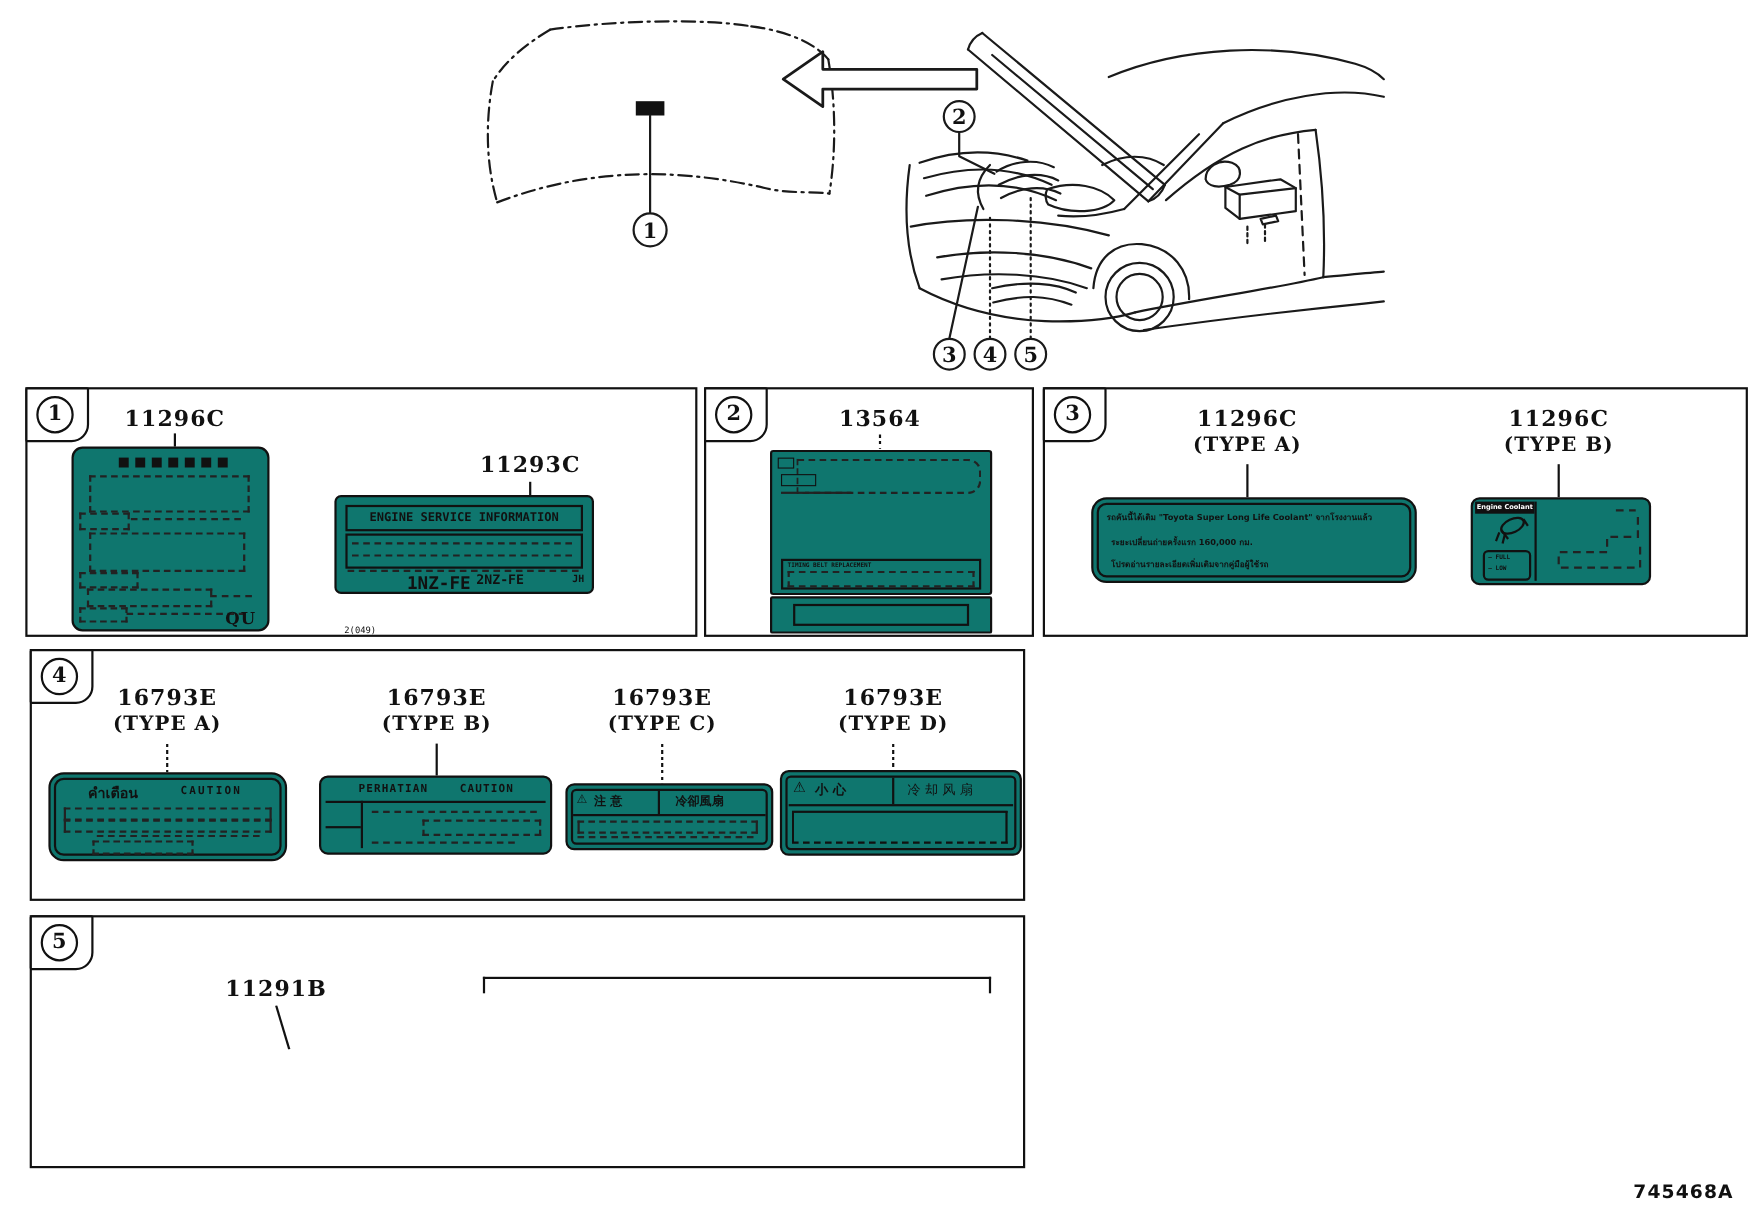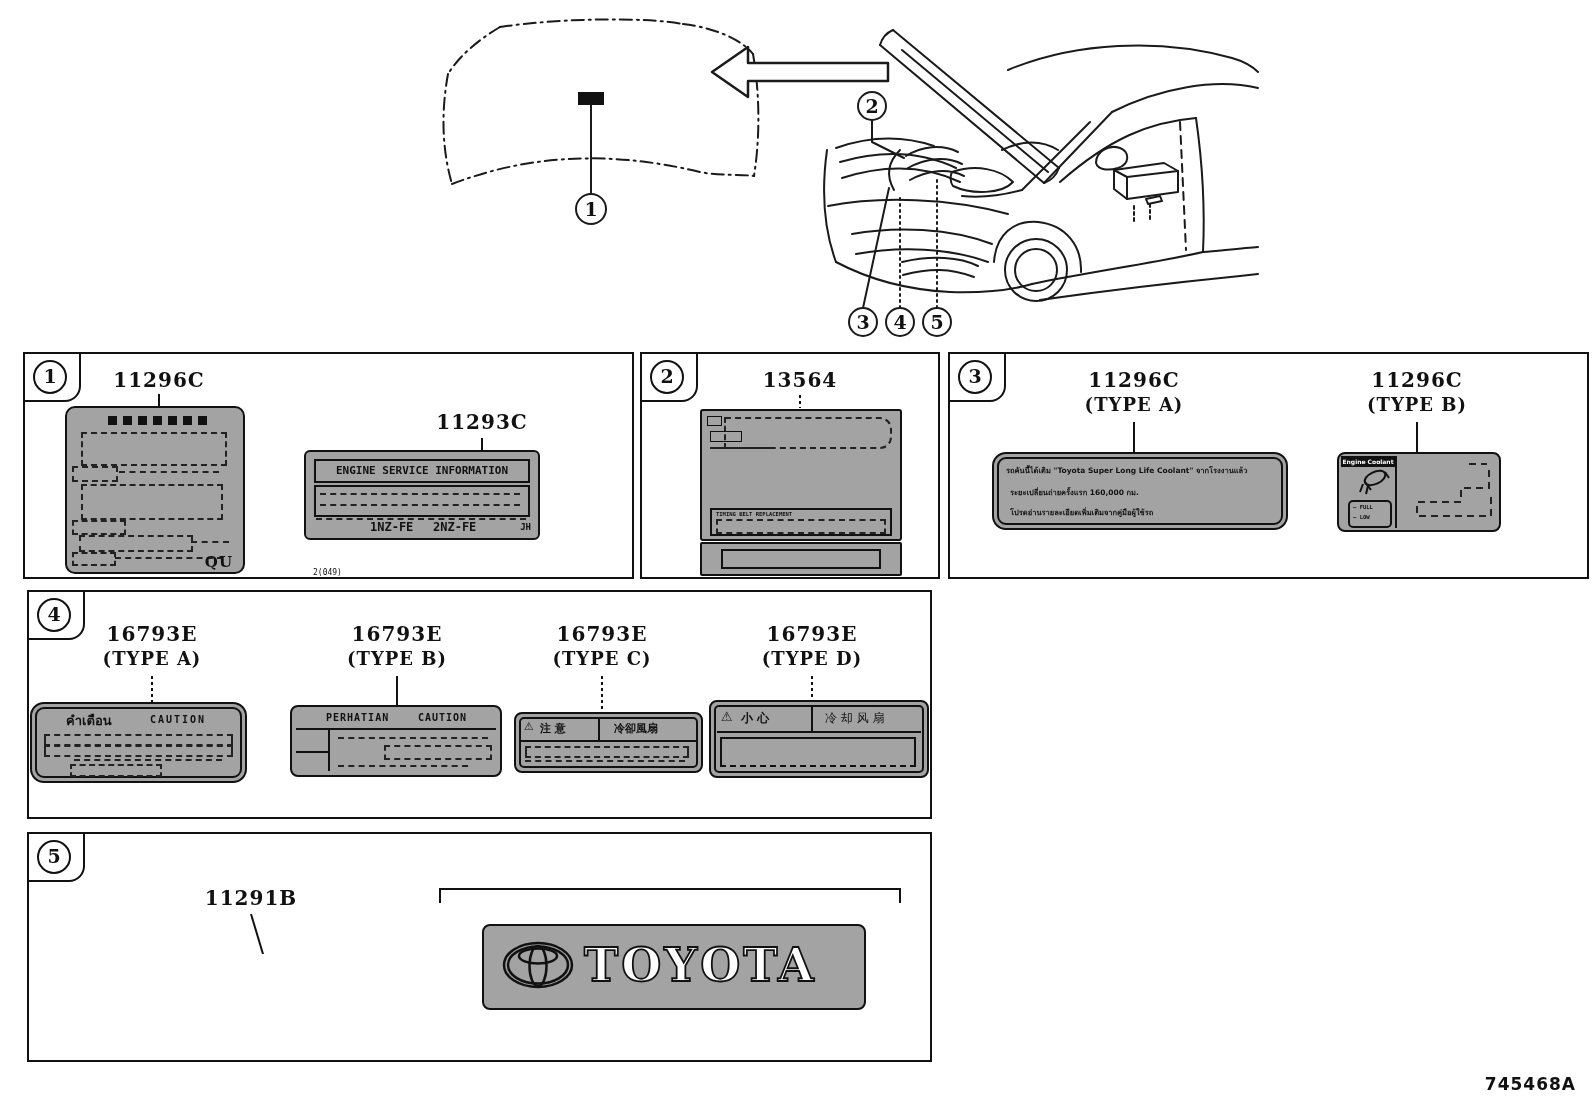--- a/index.html
+++ b/index.html
@@ -10,21 +10,21 @@
   .tab{position:absolute;top:-2px;left:-2px;width:54px;height:46px;border:2px solid #111;
        border-radius:2px 2px 16px 2px;background:#fff;}
   .badge{position:absolute;left:8px;top:6px;width:30px;height:30px;border:2px solid #111;border-radius:50%;
          text-align:center;font:bold 19px "DejaVu Serif",serif;line-height:28px;background:#fff;}
   .pn{position:absolute;transform:translateX(-50%);font:bold 20px "DejaVu Serif",serif;
       letter-spacing:1px;white-space:nowrap;}
   .pt{position:absolute;transform:translateX(-50%);font:bold 18px "DejaVu Serif",serif;
       letter-spacing:1px;white-space:nowrap;}
   .leader{position:absolute;width:2px;background:#111;}
   .leader.dot{background:repeating-linear-gradient(180deg,#111 0 3px,transparent 3px 6px);}
-  .plate{position:absolute;border:2px solid #111;background:#a3a3a3;}
+  .plate{position:absolute;border:2px solid #111;background:#0f766e;}
   .r10{border-radius:10px;} .r8{border-radius:8px;} .r6{border-radius:6px;} .r14{border-radius:14px;}
   .inner{position:absolute;inset:3px;border:2px solid #111;border-radius:9px;}
   .db{position:absolute;border:2px dashed #222;}
   .dl{position:absolute;border-top:2px dashed #222;}
   .sl{position:absolute;background:#111;}
   .sb{position:absolute;border:2px solid #111;}
   .glyphrow{position:absolute;display:flex;gap:6px;}
   .glyphrow i{width:9px;height:9px;background:#111;display:block;}
   .tiny{position:absolute;font-family:"DejaVu Sans Mono",monospace;white-space:nowrap;}
   .cjk{font-family:"DejaVu Sans",sans-serif;}
@@ -154,21 +154,21 @@
     <div class="plate r6" style="left:279px;top:96px;width:232px;height:86px;">
       <div class="sb" style="left:8px;top:7px;width:212px;height:20px;">
         <div class="tiny" style="left:0;right:0;top:3px;text-align:center;font-weight:bold;font-size:11px;">ENGINE SERVICE INFORMATION</div>
       </div>
       <div class="sb" style="left:8px;top:33px;width:212px;height:28px;">
         <div class="dl" style="left:4px;top:6px;width:200px;"></div>
         <div class="dl" style="left:4px;top:17px;width:200px;"></div>
       </div>
       <div class="dl" style="left:10px;top:66px;width:210px;"></div>
       <div class="tiny" style="left:7px;top:71px;font-size:8px;margin-top:45px;">2(049)</div>
-      <div class="tiny" style="left:64px;top:68px;font-weight:bold;font-size:12px;">1NZ-FE</div>
+      <div class="tiny" style="left:64px;top:68px;font-weight:bold;font-size:16px;">1NZ-FE</div>
       <div class="tiny" style="left:127px;top:68px;font-weight:bold;font-size:12px;">2NZ-FE</div>
       <div class="tiny" style="right:7px;top:70px;font-weight:bold;font-size:9px;">JH</div>
     </div>
   </div>
 
   <div class="gbox" style="left:640px;top:352px;width:296px;height:223px;">
     <div class="tab">
       <div class="badge">2</div>
     </div>
     <div class="pn" style="left:158px;top:14px;">13564</div>
@@ -235,21 +235,21 @@
   </div>
 
   <div class="gbox" style="left:27px;top:590px;width:901px;height:225px;">
     <div class="tab">
       <div class="badge">4</div>
     </div>
 
     <div class="pn" style="left:123px;top:30px;">16793E</div>
     <div class="pt" style="left:123px;top:56px;">(TYPE A)</div>
     <div class="leader dot" style="left:122px;top:84px;height:26px;"></div>
-    <div class="plate r14" style="left:1px;top:110px;width:213px;height:77px;">
+    <div class="plate r14" style="left:15px;top:110px;width:213px;height:77px;">
       <div class="inner"></div>
       <span class="tiny cjk" style="left:34px;top:6px;font-weight:bold;font-size:13px;">คำเตือน</span>
       <span class="tiny" style="left:118px;top:10px;font-weight:bold;font-size:10px;letter-spacing:2px;">CAUTION</span>
       <div class="db" style="left:12px;top:30px;width:185px;height:8px;"></div>
       <div class="db" style="left:12px;top:41px;width:185px;height:8px;"></div>
       <div class="dl" style="left:42px;top:55px;width:148px;"></div>
       <div class="db" style="left:38px;top:60px;width:88px;height:9px;"></div>
     </div>
 
     <div class="pn" style="left:368px;top:30px;">16793E</div>
@@ -299,27 +299,16 @@
       <div class="badge">5</div>
     </div>
     <div class="pn" style="left:222px;top:52px;">11291B</div>
     <svg class="abs" style="left:218px;top:80px;" width="24" height="40" viewBox="0 0 24 40">
       <path d="M4,0 L16,40" stroke="#111" stroke-width="2" fill="none"></path>
     </svg>
 
 
     <div class="abs" style="left:410px;top:54px;width:458px;height:13px;border-top:2px solid #111;border-left:2px solid #111;border-right:2px solid #111;"></div>
 
-    <div class="plate r8" style="left:453px;top:90px;width:380px;height:82px;">
-      <svg width="376" height="78" viewBox="0 0 376 78">
-        <g fill="none" stroke="#111" stroke-width="2.5">
-          <ellipse cx="54" cy="39" rx="34" ry="22"></ellipse>
-          <ellipse cx="54" cy="39" rx="30" ry="18.5"></ellipse>
-          <ellipse cx="54" cy="30" rx="19" ry="7.5"></ellipse>
-          <ellipse cx="54" cy="40" rx="8.5" ry="20"></ellipse>
-        </g>
-        <text x="100" y="55" font-size="46" font-weight="bold" letter-spacing="3" fill="#fff" stroke="#111" stroke-width="1.8" font-family="DejaVu Sans,sans-serif">TOYOTA</text>
-      </svg>
-    </div>
   </div>
 
   <div class="docnum" style="right:16px;top:1062px;margin-top:12px;">745468A</div>
 </div>
 
 </body></html>

